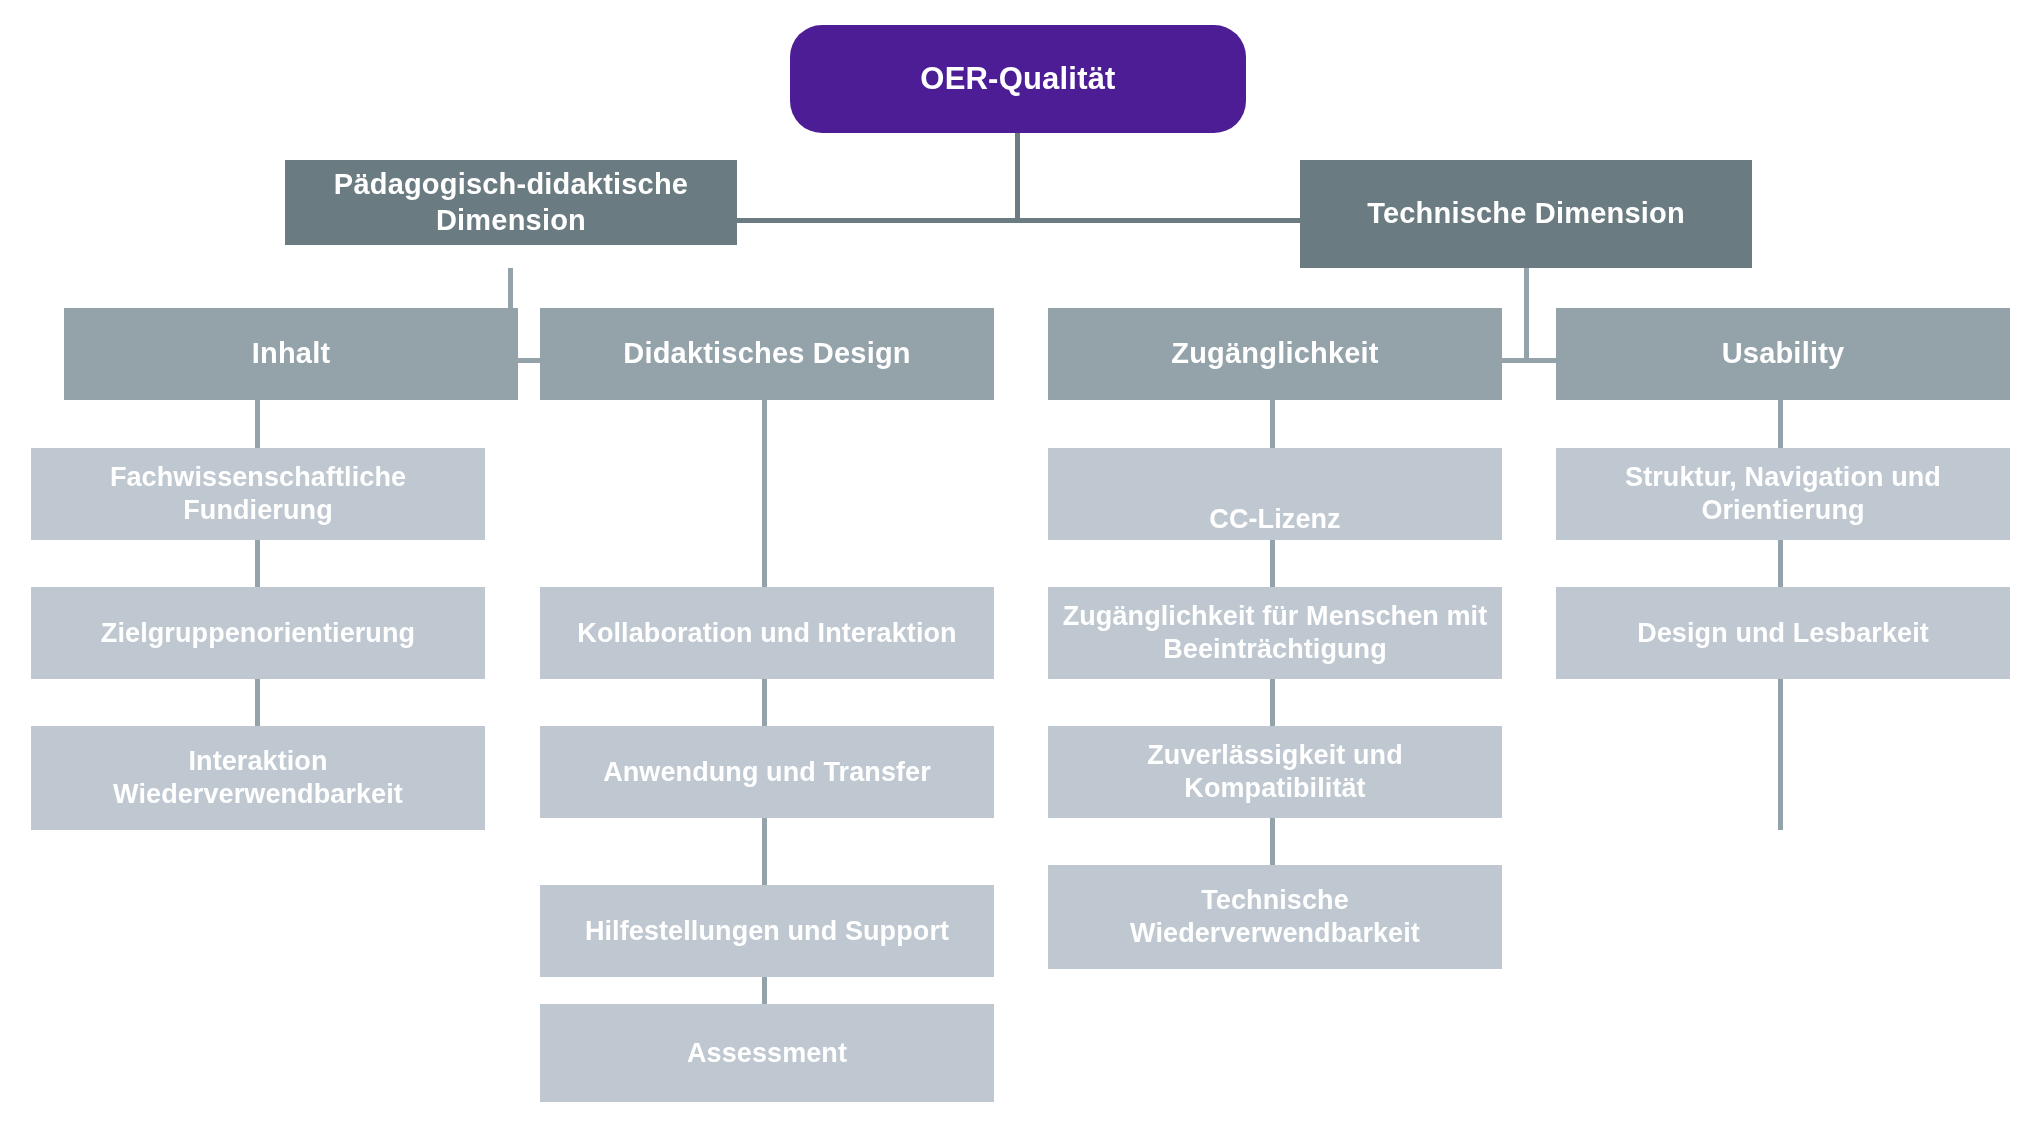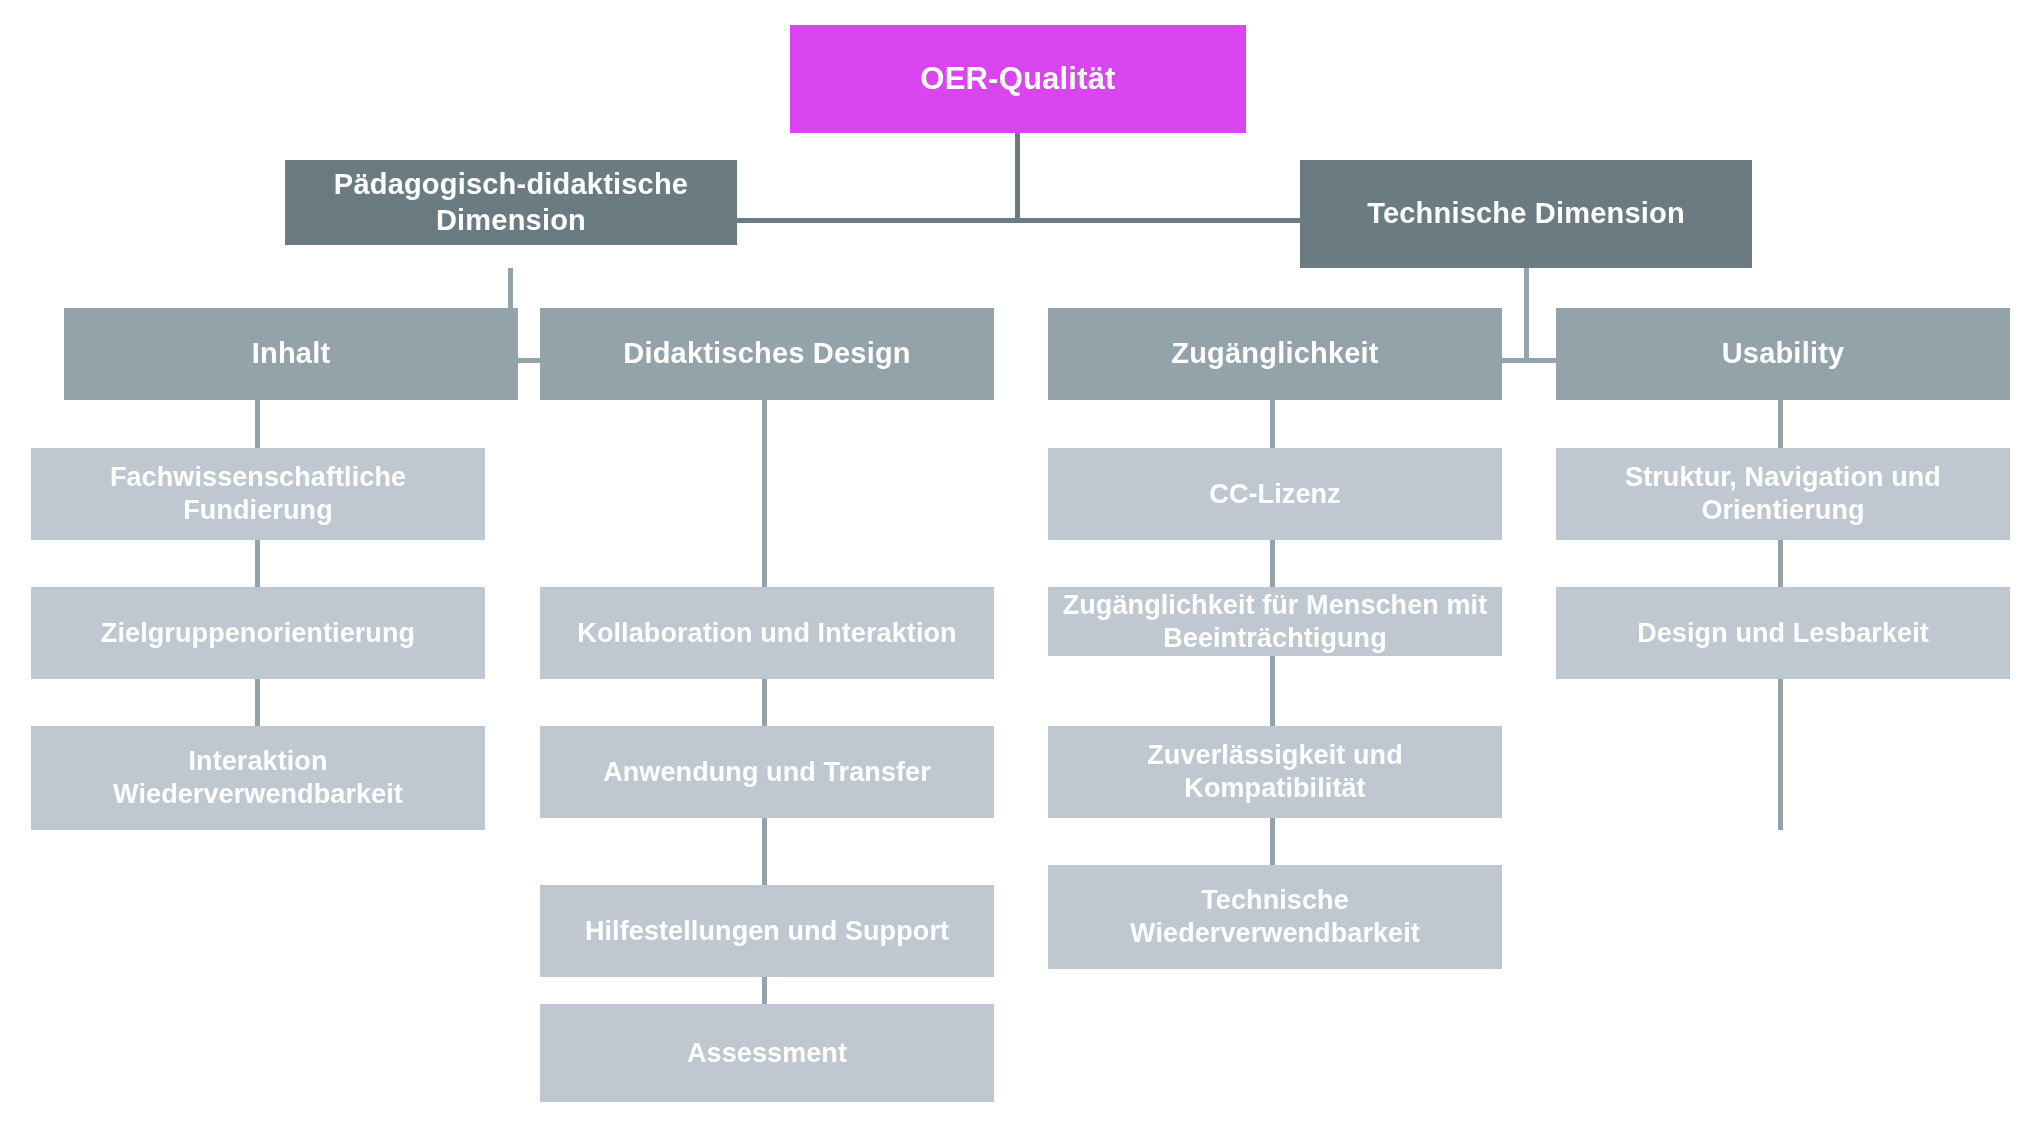--- a/index.html
+++ b/index.html
@@ -15,21 +15,21 @@
     text-align:center;
     color:#ffffff;
     font-weight:bold;
     line-height:1.22;
     box-sizing:border-box;
     padding:4px 10px;
     z-index:3;
   }
   .node span{display:block;width:100%;}
 
-  .lvl-root{background:#d946ef;font-size:31px;letter-spacing:0.2px;}
+  .lvl-root{background:#4c1d95;font-size:31px;letter-spacing:0.2px;border-radius:32px;}
   .lvl-dim {background:#6b7b82;font-size:29px;letter-spacing:0.2px;}
   .lvl-cat {background:#94a2aa;font-size:29px;letter-spacing:0.2px;}
   .lvl-leaf{background:#bfc8d0;font-size:27px;letter-spacing:0.1px;}
 
   .conn{position:absolute;background:#94a2aa;z-index:1;}
   .conn.v{width:5px;}
   .conn.h{height:5px;}
   .conn.dark{background:#6b7b82;}
 </style>
 </head>
@@ -103,24 +103,24 @@
   <div class="node lvl-leaf" style="left:540px;top:726px;width:454px;height:92px;">
     <span>Anwendung und Transfer</span>
   </div>
   <div class="node lvl-leaf" style="left:540px;top:865px;width:454px;height:92px;margin-top:20px;">
     <span>Hilfestellungen und Support</span>
   </div>
   <div class="node lvl-leaf" style="left:540px;top:1004px;width:454px;height:98px;">
     <span>Assessment</span>
   </div>
 
-  <div class="node lvl-leaf" style="left:1048px;top:448px;width:454px;height:92px;">
+  <div class="node lvl-leaf" style="left:1048px;top:448px;width:454px;height:92px;align-items:flex-end;">
     <span>CC-Lizenz</span>
   </div>
-  <div class="node lvl-leaf" style="left:1048px;top:587px;width:454px;height:69px;">
+  <div class="node lvl-leaf" style="left:1048px;top:587px;width:454px;height:92px;">
     <span>Zugänglichkeit für Menschen mit Beeinträchtigung</span>
   </div>
   <div class="node lvl-leaf" style="left:1048px;top:726px;width:454px;height:92px;justify-content:center;">
     <span>Zuverlässigkeit und Kompatibilität</span>
   </div>
   <div class="node lvl-leaf" style="left:1048px;top:865px;width:454px;height:104px;">
     <span>Technische Wiederverwendbarkeit</span>
   </div>
 
   <div class="node lvl-leaf" style="left:1556px;top:448px;width:454px;height:92px;">

